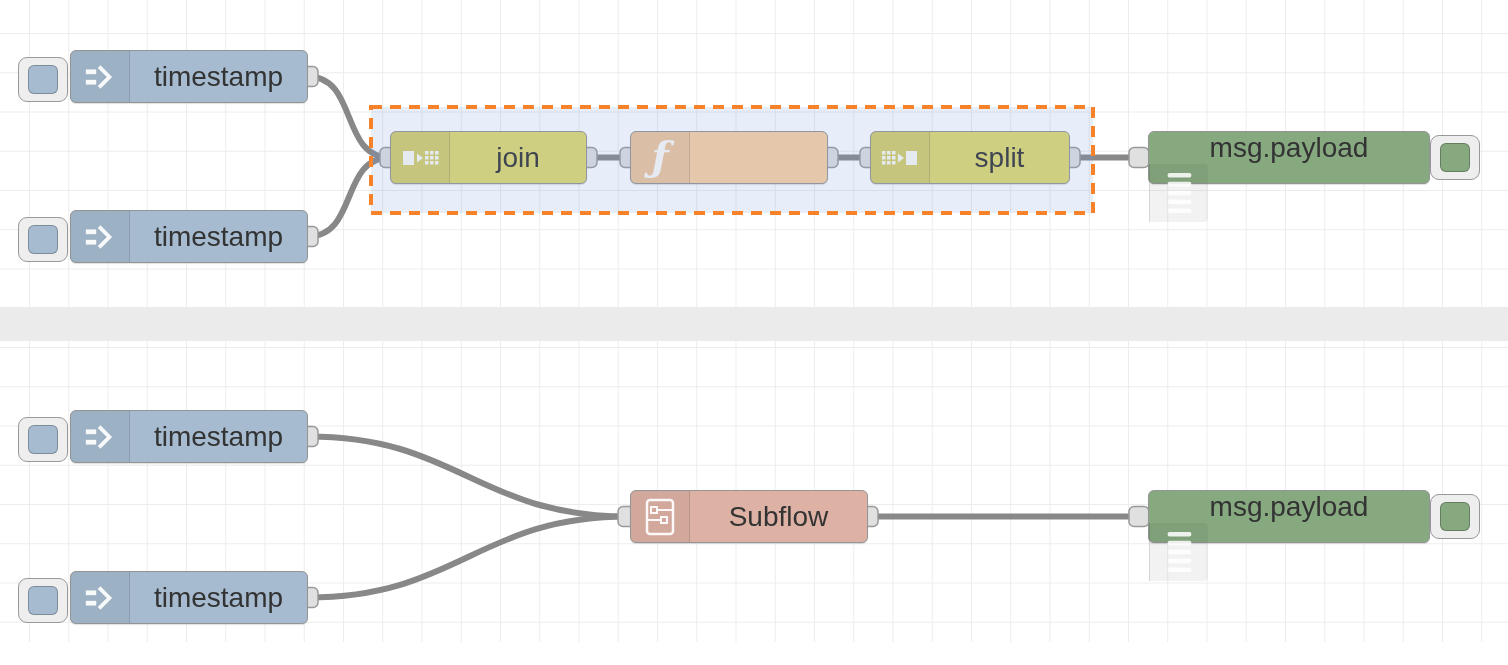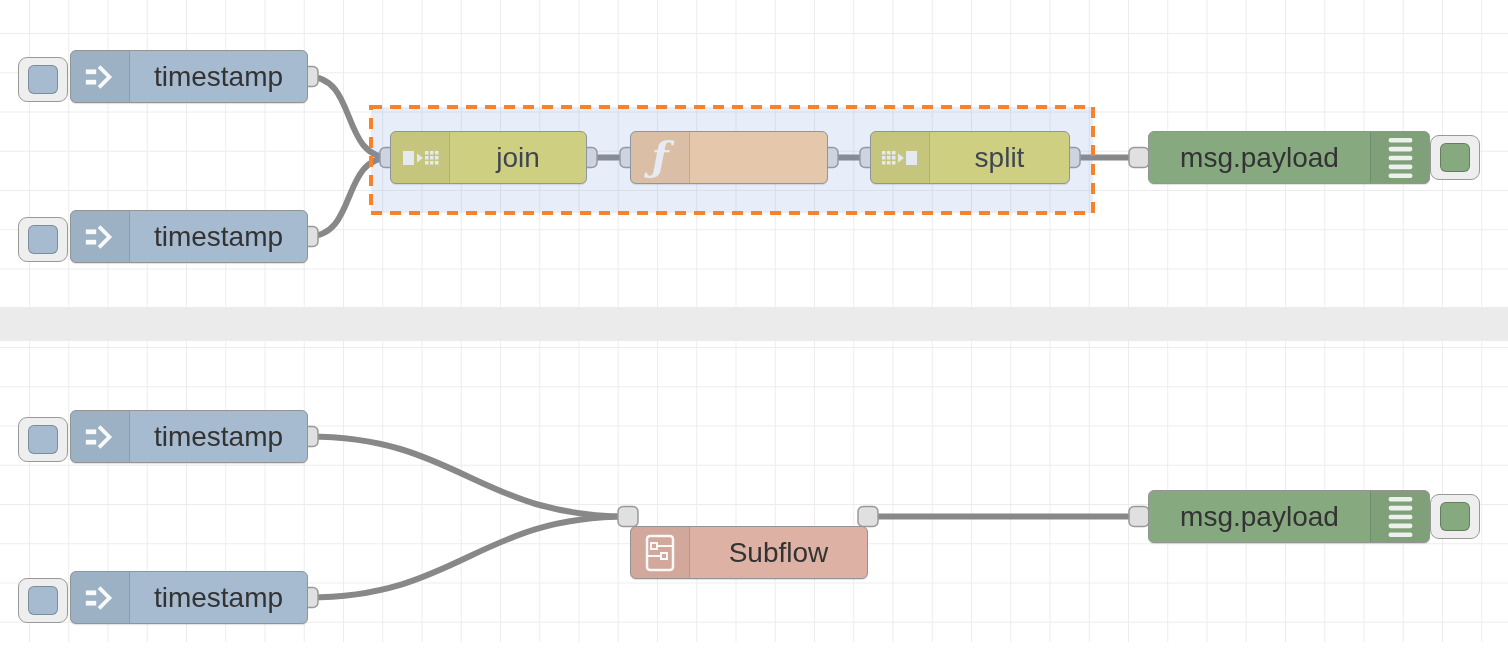--- a/index.html
+++ b/index.html
@@ -36,22 +36,22 @@
   }
   .node .icon-region.left{border-right:1px solid rgba(0,0,0,0.12);border-radius:4px 0 0 4px;}
   .node .icon-region.right{border-left:1px solid rgba(0,0,0,0.12);border-radius:0 4px 4px 0;}
   .node .label{
     flex:1;display:flex;align-items:center;justify-content:center;
     font-size:28px;color:#333;white-space:nowrap;
   }
   .inject{background:#a6bbcf;}
   .splitjoin{background:#e2d96e;}
   .function{background:#fdd0a2;}
-  .debug{background:#87a980;}
-  .subflow{background:#ddb2a4;margin-top:36px;}
+  .debug{background:#87a980;flex-direction:column;}
+  .subflow{background:#ddb2a4;}
   .fn-glyph{
     font-family:"DejaVu Serif","Liberation Serif",serif;
     font-style:italic;font-weight:bold;font-size:40px;color:rgba(255,255,255,0.92);
     line-height:1;transform:translateY(-2px);
   }
   .side-button{
     position:absolute;width:50px;height:45px;
     background:#eeeeee;border:1.5px solid #999999;border-radius:9px;
     box-sizing:border-box;display:flex;align-items:center;justify-content:center;
   }

